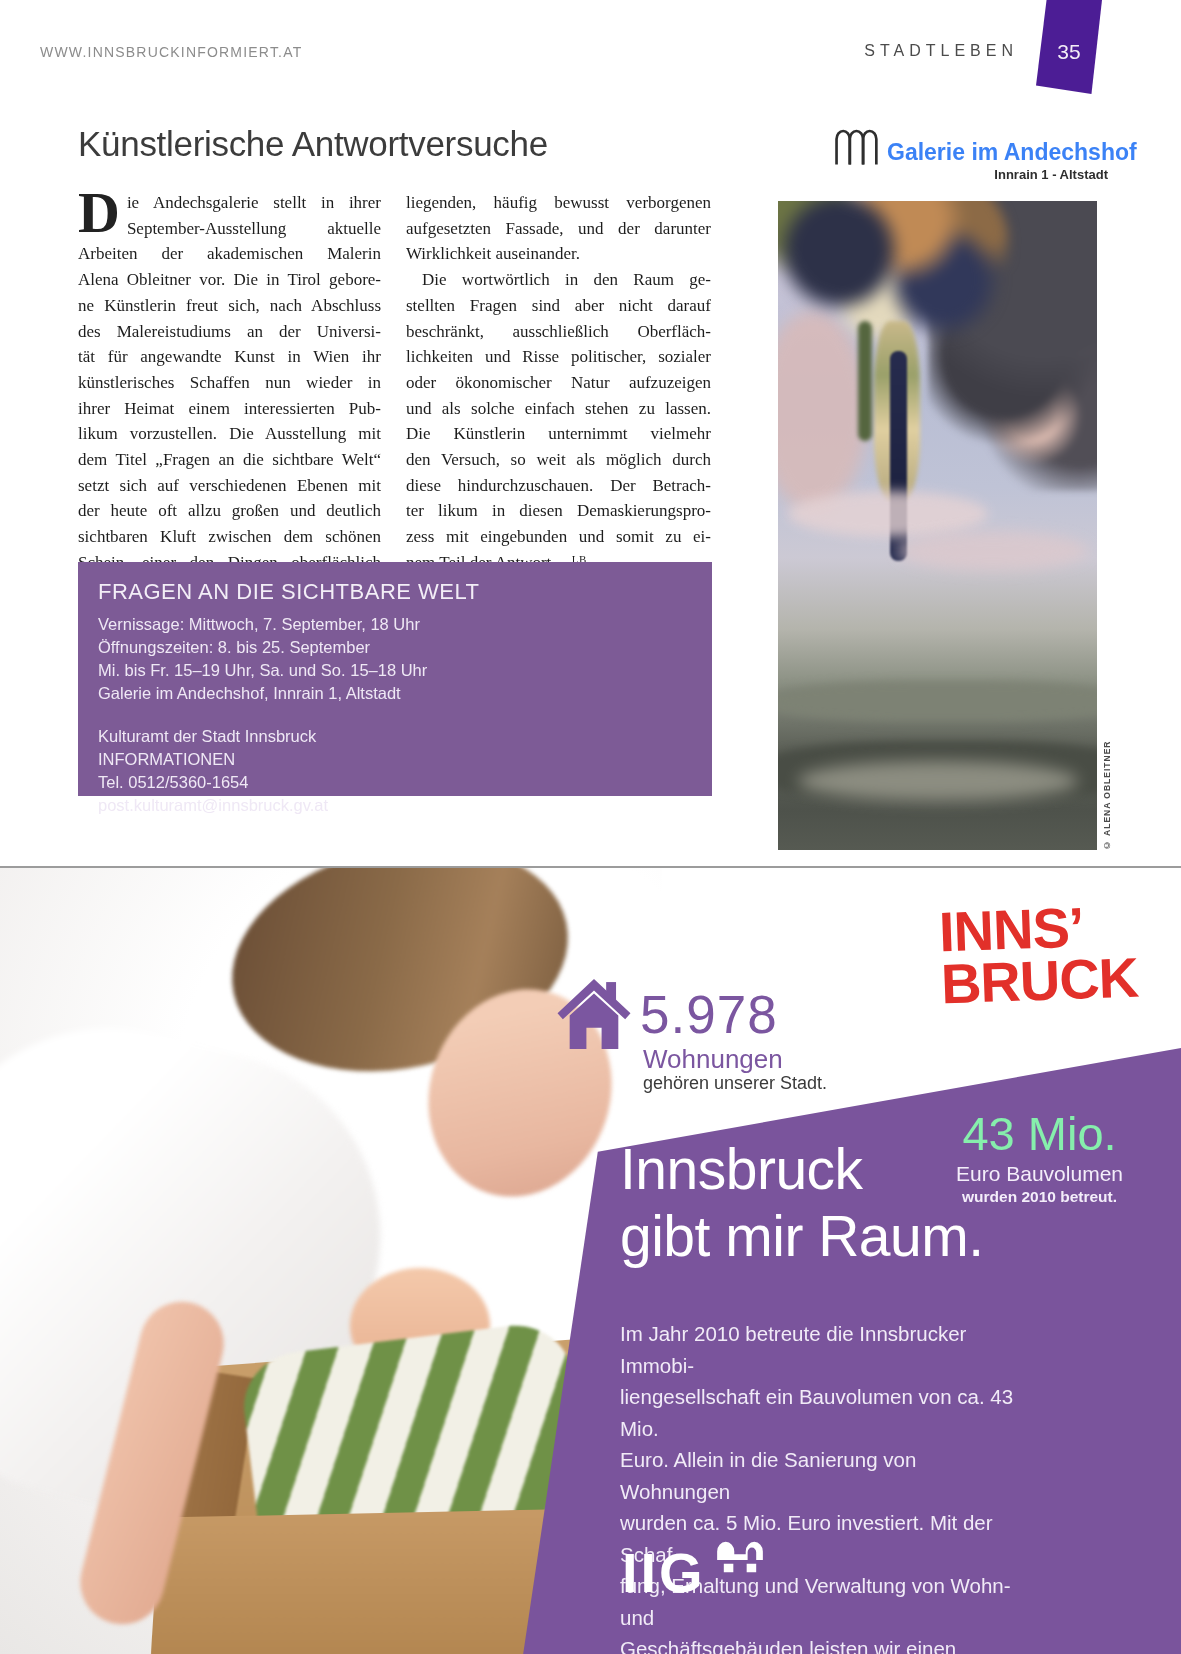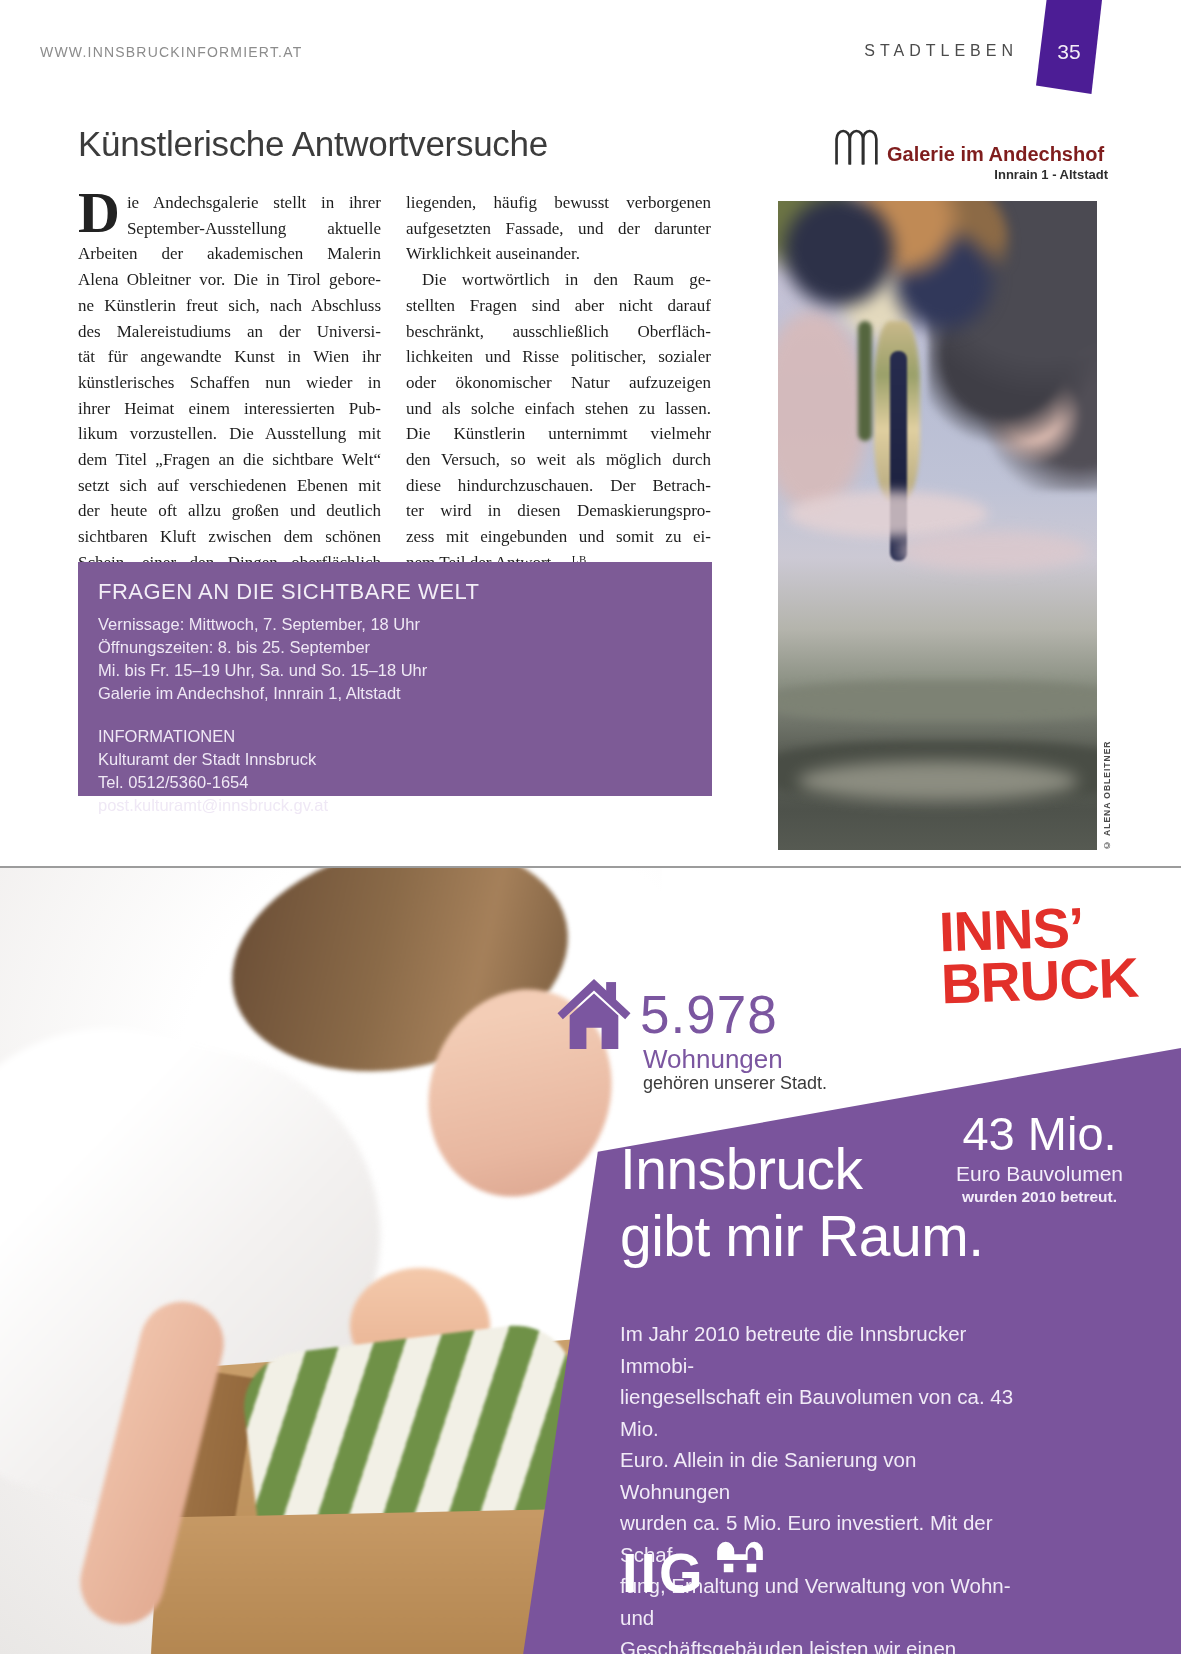--- a/index.html
+++ b/index.html
@@ -9,21 +9,21 @@
   .hdr-url{position:absolute;left:40px;top:44px;font-size:14px;letter-spacing:1.2px;color:#8c8c8c;}
   .hdr-section{position:absolute;right:163px;top:42px;font-size:16px;letter-spacing:5px;color:#4b4b4b;font-weight:500;}
   .hdr-badge{position:absolute;left:1036px;top:0;width:66px;height:94px;background:#4c1d95;
              clip-path:polygon(16% 0,100% 0,84% 100%,0 91%);filter:drop-shadow(-2px 2px 3px rgba(0,0,0,.25));}
   .hdr-badge span{position:absolute;left:0;right:0;top:40px;text-align:center;color:#f4eef7;font-size:21px;}
   
   .art-title{position:absolute;left:78px;top:124px;font-size:35px;color:#3c3c3c;letter-spacing:-.3px;}
   .gal-logo{position:absolute;top:126px;left:833px;width:275px;}
   .gal-row{display:flex;align-items:flex-end;}
   .gal-icon{width:46px;height:40px;margin-right:8px;flex:none;}
-  .gal-name{font-size:20px;font-weight:bold;color:#7f1d1d;white-space:nowrap;}
+  .gal-name{font-size:23px;font-weight:bold;color:#3b82f6;white-space:nowrap;}
   .gal-addr{font-size:13px;font-weight:bold;color:#2e2e2e;text-align:right;margin-top:1px;}
   
   .col{position:absolute;top:190px;font-family:"Liberation Serif",serif;font-size:17px;color:#1d1d1d;}
   .col1{left:78px;width:303px;}
   .col2{left:406px;width:305px;}
   .caprow{display:flex;}
   .dropcap{font-size:58px;line-height:46px;font-weight:bold;color:#222;margin-right:7px;flex:none;}
   .justcol > div{text-align:justify;text-align-last:justify;line-height:25.7px;}
   .justcol > div.noj{text-align-last:left;}
   .justcol > div.ind{text-indent:16px;}
@@ -99,21 +99,21 @@
   .house-icon{position:absolute;left:556px;top:974px;width:76px;height:80px;z-index:2;}
   .stat1-value{position:absolute;left:640px;top:984px;font-size:53px;color:#7b56a0;z-index:2;letter-spacing:1px;}
   .stat1-label{position:absolute;left:643px;top:1044px;font-size:26px;color:#7b56a0;z-index:2;}
   .stat1-sub{position:absolute;left:643px;top:1073px;font-size:18px;font-weight:400;color:#3a3a3a;z-index:2;}
   .brand{position:absolute;left:940px;top:903px;z-index:2;transform:rotate(-2deg);
          font-weight:800;font-size:56px;line-height:.93;color:#e2302a;letter-spacing:-1px;font-family:"Liberation Sans",sans-serif;}
   
   .poly{position:absolute;left:490px;top:1040px;width:691px;height:614px;background:#7a549c;z-index:3;color:#fff;
         clip-path:polygon(15.6% 18.2%,100% 1.3%,100% 100%,4.8% 100%);}
   .stat2{position:absolute;right:58px;top:68px;text-align:center;}
-  .stat2-value{font-size:47px;font-weight:400;line-height:1.1;color:#ffffff;}
+  .stat2-value{font-size:47px;font-weight:400;line-height:1.1;color:#86efac;}
   .stat2-label{font-size:21px;margin-top:2px;color:#f4eefa;}
   .stat2-sub{font-size:15.5px;font-weight:bold;margin-top:2px;color:#f4eefa;}
   .headline{position:absolute;left:130px;top:96px;font-size:57px;line-height:1.18;font-weight:500;color:#ffffff;letter-spacing:-.5px;}
   .adbody{position:absolute;left:130px;top:278px;width:400px;}
   .adbody > div{font-size:20.5px;line-height:31.5px;color:#f1ebf7;}
   .iig{position:absolute;left:132px;top:505px;display:flex;align-items:flex-start;}
   .iig-text{font-size:56px;font-weight:800;letter-spacing:3px;color:#ffffff;line-height:1;}
   .crown-icon{width:52px;height:40px;margin-left:8px;margin-top:-6px;}
 </style>
 </head>
@@ -174,39 +174,39 @@
         <div class="noj">Wirklichkeit auseinander.</div>
         <div class="ind">Die wortwörtlich in den Raum ge-</div>
         <div>stellten Fragen sind aber nicht darauf</div>
         <div>beschränkt, ausschließlich Oberfläch-</div>
         <div>lichkeiten und Risse politischer, sozialer</div>
         <div>oder ökonomischer Natur aufzuzeigen</div>
         <div>und als solche einfach stehen zu lassen.</div>
         <div>Die Künstlerin unternimmt vielmehr</div>
         <div>den Versuch, so weit als möglich durch</div>
         <div>diese hindurchzuschauen. Der Betrach-</div>
-        <div>ter wird in diesen Demaskierungspro-</div>
+        <div>ter likum in diesen Demaskierungspro-</div>
         <div>zess mit eingebunden und somit zu ei-</div>
       </div>
     <div class="lastline">
       <span>nem Teil der Antwort.</span>
       <span class="byline">LB</span>
     </div>
   </div>
 
   <div class="infobox">
     <div class="infobox-title">FRAGEN AN DIE SICHTBARE WELT</div>
     <div class="infolines">
         <div>Vernissage: Mittwoch, 7. September, 18 Uhr</div>
         <div>Öffnungszeiten: 8. bis 25. September</div>
         <div>Mi. bis Fr. 15–19 Uhr, Sa. und So. 15–18 Uhr</div>
         <div>Galerie im Andechshof, Innrain 1, Altstadt</div>
         <div class="gap"></div>
+        <div>Kulturamt der Stadt Innsbruck</div>
         <div>INFORMATIONEN</div>
-        <div>Kulturamt der Stadt Innsbruck</div>
         <div>Tel. 0512/5360-1654</div>
         <div>post.kulturamt@innsbruck.gv.at</div>
       </div>
   </div>
 
   <div class="artwork">
     <div class="aw aw-pinkl"></div>
     <div class="aw aw-castle"></div>
     <div class="aw aw-foliage"></div>
     <div class="aw aw-trunk"></div>

